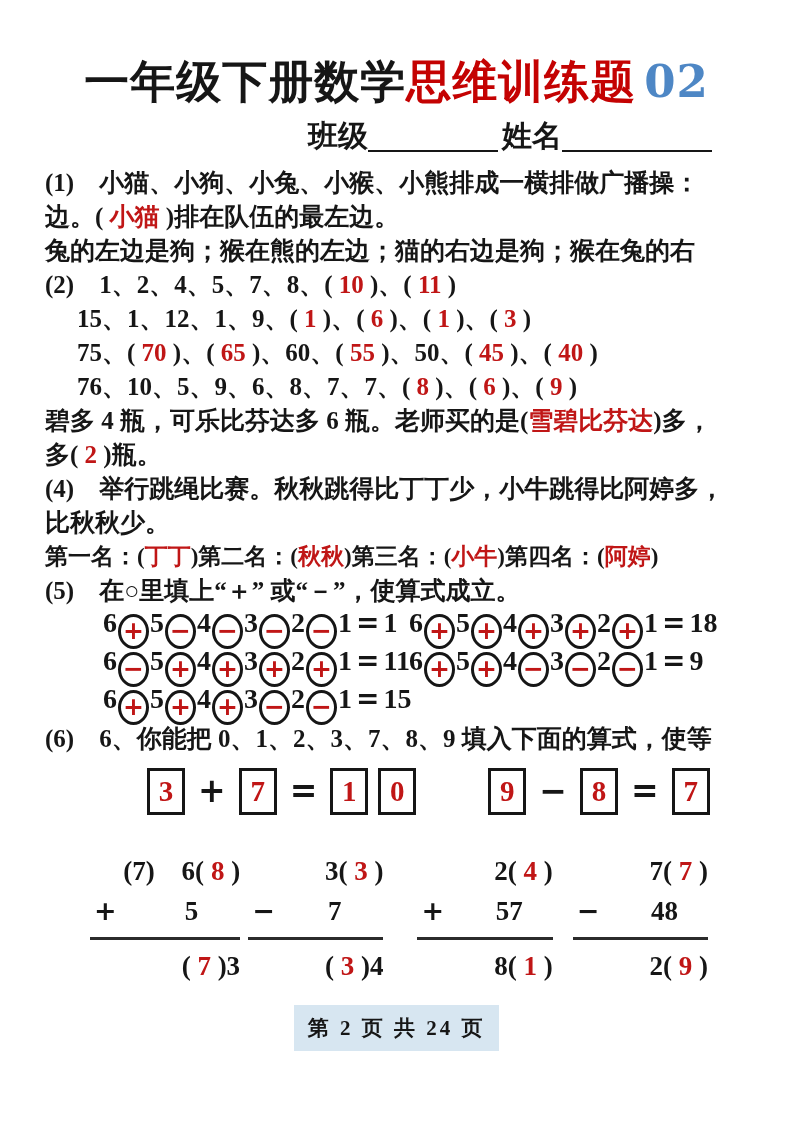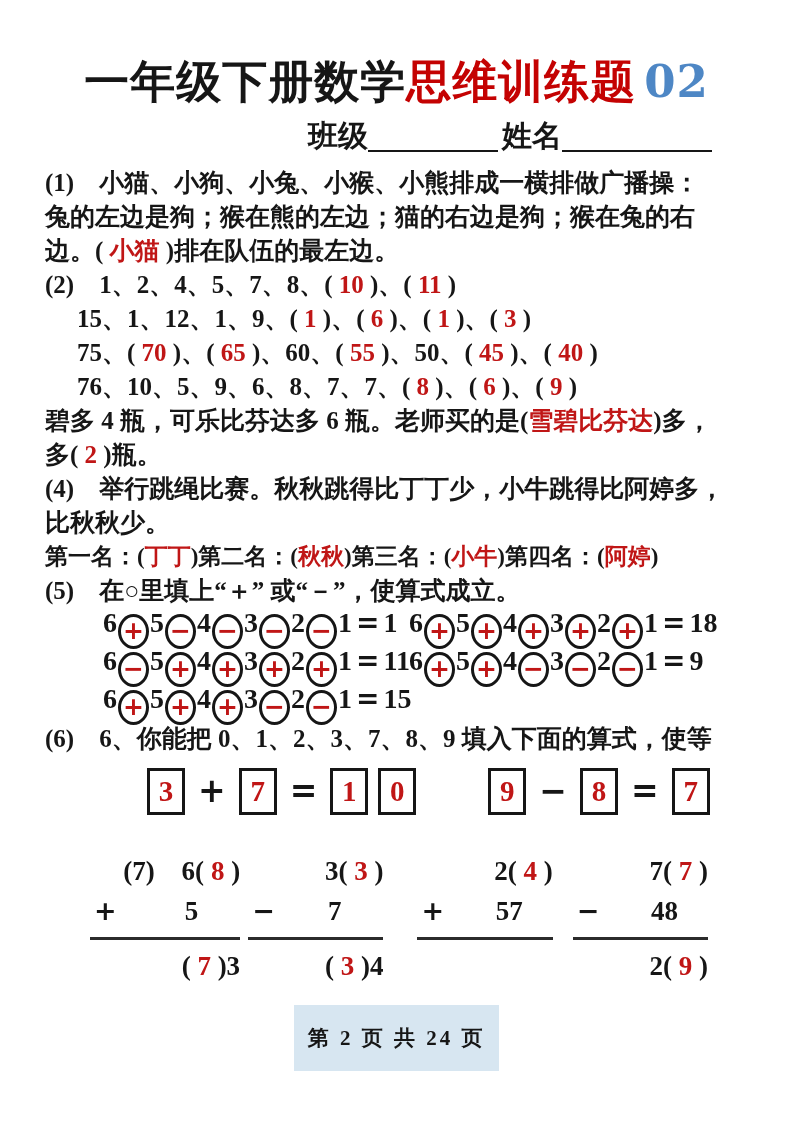--- a/index.html
+++ b/index.html
@@ -64,42 +64,42 @@
   .c2 .vbot{padding-left:16px;}
   .c3 .vbot{padding-left:34px;}
   .c4 .vbot{padding-left:30px;}
   .vop{font-family:"DejaVu Sans",sans-serif;}
 
   
   .footerwrap{text-align:center; margin-top:22px;}
   .footer{
     display:inline-block; background:var(--footer-bg,#d7e6f1);
     font-size:21px; font-weight:bold; letter-spacing:3px;
-    padding:19px 14px; color:#161616;
+    padding:9px 14px; color:#161616;
   }
 </style>
 </head>
 <body>
 
 <div class="page">
 
   <div class="title">
     <span>一年级下册数学</span><span class="titlered" style="color: rgb(196, 2, 2);">思维训练题</span><span class="blue num">02</span>
   </div>
 
   <div class="hdr">
     <span>班级</span><span class="blank"></span><span>姓名</span><span class="blank b2"></span>
   </div>
 
   <div class="body">
 
     <div>
       <p class="line"><span>(1)　小猫、小狗、小兔、小猴、小熊排成一横排做广播操：</span></p>
+      <p class="line"><span>边。( </span><span class="red">小猫</span><span> )排在队伍的最左边。</span></p>
       <p class="line"><span>兔的左边是狗；猴在熊的左边；猫的右边是狗；猴在兔的右</span></p>
-      <p class="line"><span>边。( </span><span class="red">小猫</span><span> )排在队伍的最左边。</span></p>
     </div>
 
     <div>
       <p class="line"><span>(2)　1、2、4、5、7、8、( </span><span class="red">10</span><span> )、( </span><span class="red">11</span><span> )</span></p>
       <p class="line indent"><span>15、1、12、1、9、( </span><span class="red">1</span><span> )、( </span><span class="red">6</span><span> )、( </span><span class="red">1</span><span> )、( </span><span class="red">3</span><span> )</span></p>
       <p class="line indent"><span>75、( </span><span class="red">70</span><span> )、( </span><span class="red">65</span><span> )、60、( </span><span class="red">55</span><span> )、50、( </span><span class="red">45</span><span> )、( </span><span class="red">40</span><span> )</span></p>
       <p class="line indent"><span>76、10、5、9、6、8、7、7、( </span><span class="red">8</span><span> )、( </span><span class="red">6</span><span> )、( </span><span class="red">9</span><span> )</span></p>
     </div>
 
     <div>
@@ -215,20 +215,21 @@
             <span>7</span>
           </div>
         <div class="vbot"><span>( </span><span class="red">3</span><span> )4</span></div>
       </div>
       <div class="vcol c3">
         <div class="vtop"><span>2( </span><span class="red">4</span><span> )</span></div>
         <div class="vmid">
             <span class="vop">+</span>
             <span>57</span>
           </div>
+        <div class="vbot"><span>8( </span><span class="red">1</span><span> )</span></div>
       </div>
       <div class="vcol c4">
         <div class="vtop"><span>7( </span><span class="red">7</span><span> )</span></div>
         <div class="vmid">
             <span class="vop">−</span>
             <span>48</span>
           </div>
         <div class="vbot"><span>2( </span><span class="red">9</span><span> )</span></div>
       </div>
     </div>

